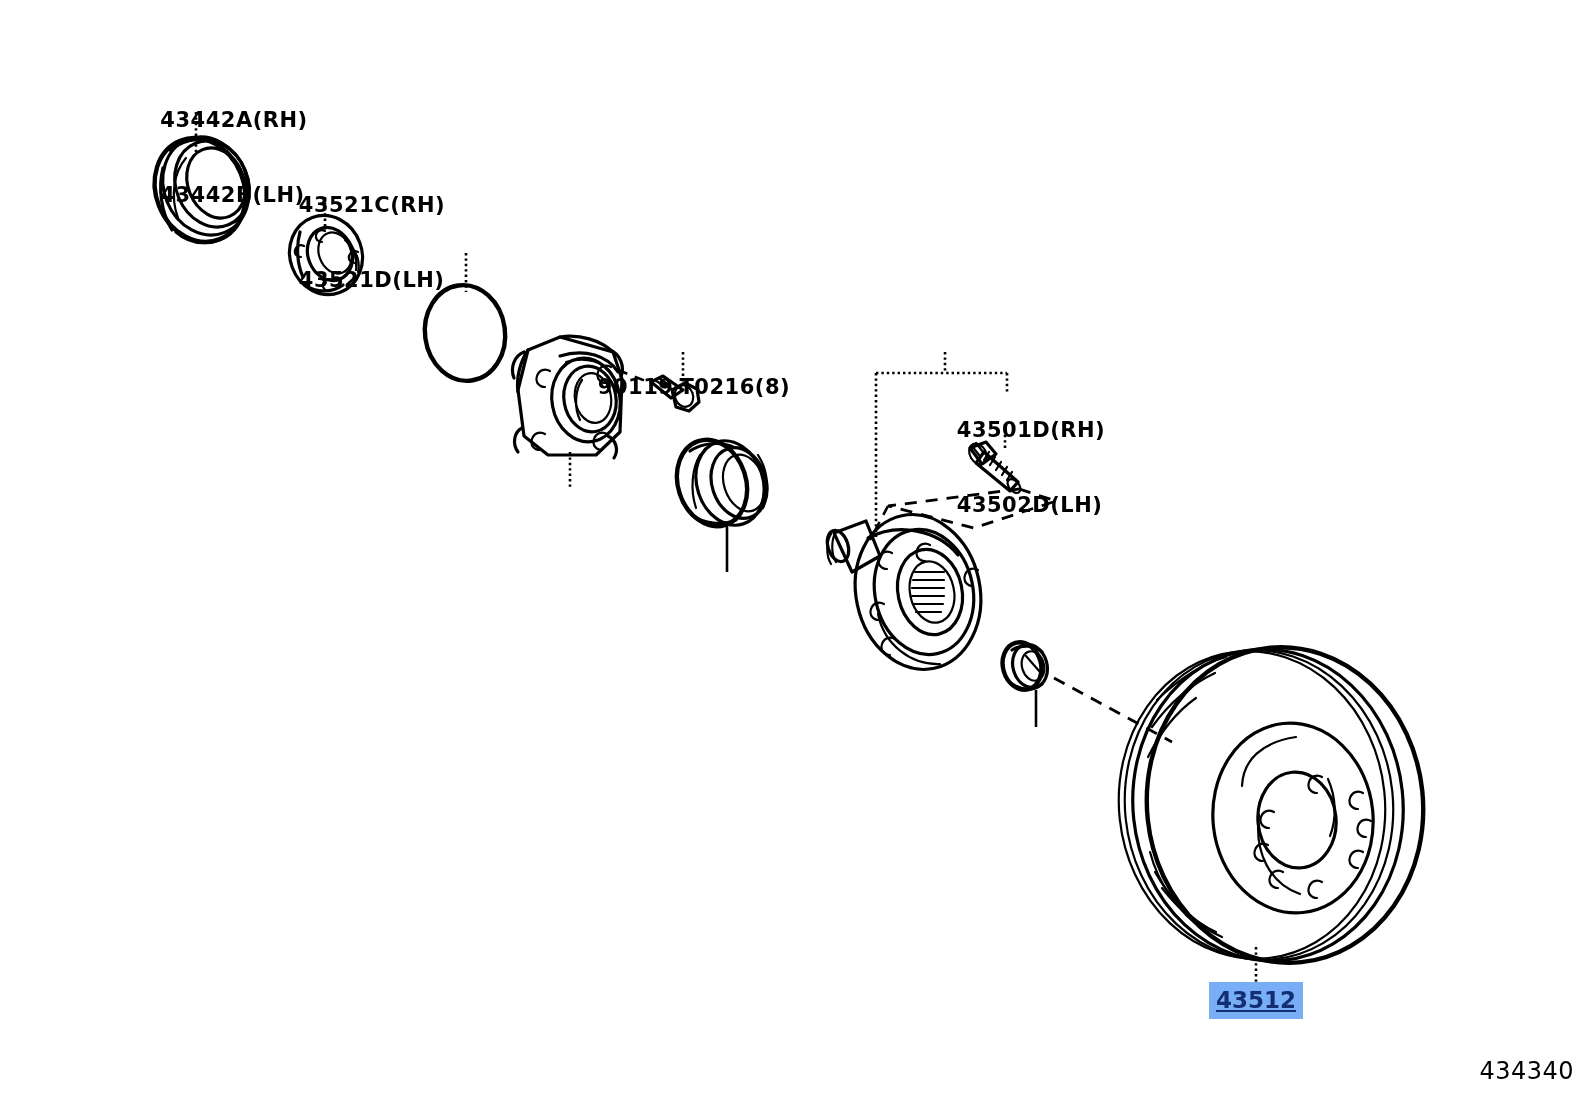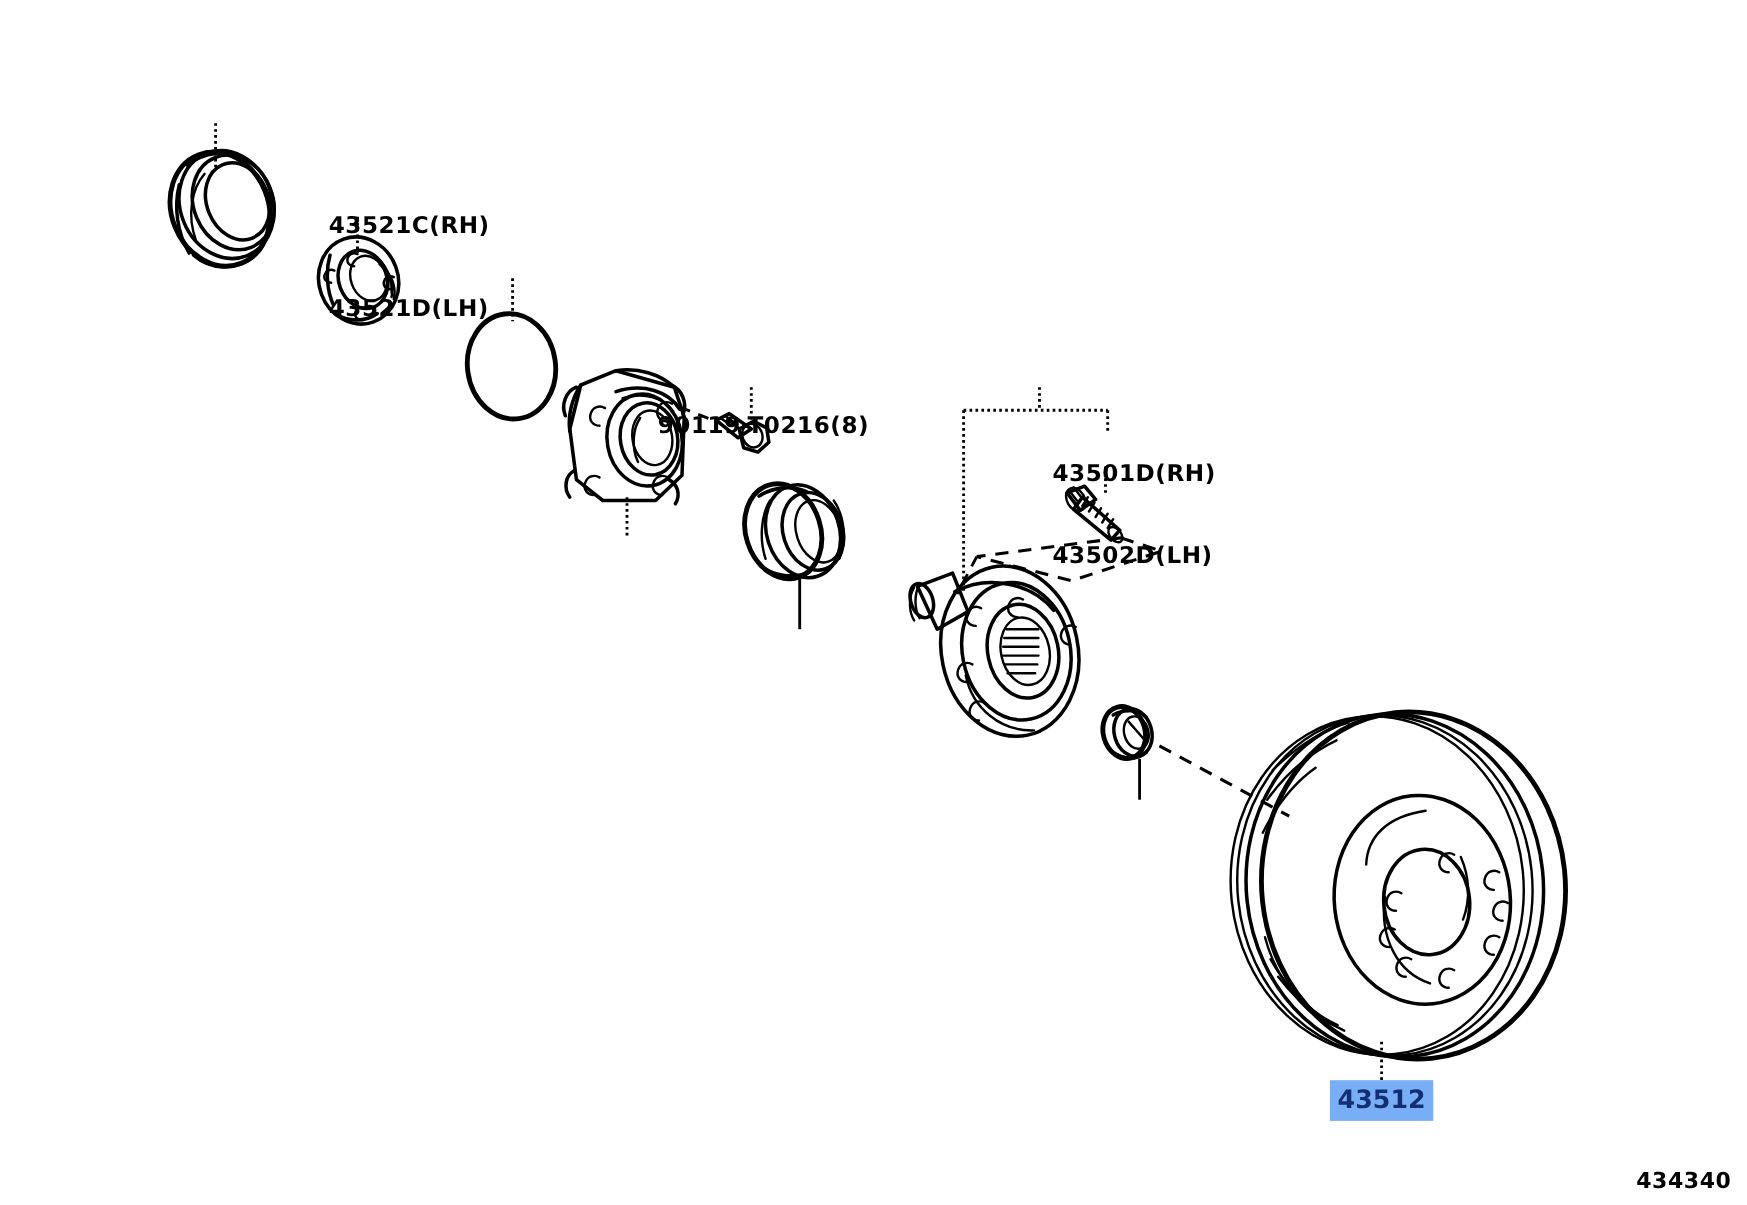--- a/index.html
+++ b/index.html
@@ -49,22 +49,22 @@
     padding: 3px 7px 4px 7px;
     white-space: pre;
     transform: translateX(-50%);
     user-select: none;
   }
   .sheetno {
     position: absolute;
     right: 14px;
     bottom: 10px;
     font-family: "DejaVu Sans", sans-serif;
-    font-weight: bold;
-    font-size: 20px;
+    font-weight: normal;
+    font-size: 24px;
     color: #000000;
     letter-spacing: 0.5px;
     user-select: none;
     margin-left: 10px;
   }
 </style>
 </head>
 <body>
 
 <div id="sheet">
@@ -268,37 +268,41 @@
       <path class="lead" d="M466,253 L466,292"></path>
       <path class="lead" d="M683,352 L683,386"></path>
       <path class="lead" d="M570,452 L570,487"></path>
       <path class="leadsolid" d="M727,523 L727,572"></path>
       <path class="lead" d="M1005,424 L1005,450"></path>
       <path class="leadsolid" d="M1036,690 L1036,727"></path>
       <path class="lead" d="M1256,947 L1256,984"></path>
     </g>
   </svg>
 
+  <div class="lbl center" style="left:234px; top:58px;">
+    <div>43442A(RH)</div>
+    <div class="lbl-l2">43442B(LH)</div>
+  </div>
 
   <div class="lbl center" style="left:372px; top:143px;">
     <div>43521C(RH)</div>
     <div class="lbl-l2">43521D(LH)</div>
   </div>
 
 
   <div class="lbl center" style="left:694px; top:325px;">
     <div>90119-T0216(8)</div>
   </div>
 
 
 
 
   <div class="lbl center" style="left:1031px; top:368px;">
     <div>43501D(RH)</div>
     <div class="lbl-l2">43502D(LH)</div>
   </div>
 
 
-  <div class="hl" style="left:1256px; top:982px;">43512</div>
+  <div class="hl" style="left:1256px; top:982px;text-decoration:underline;">43512</div>
 
   <div class="sheetno">434340</div>
 
 </div>
 
 </body></html>

